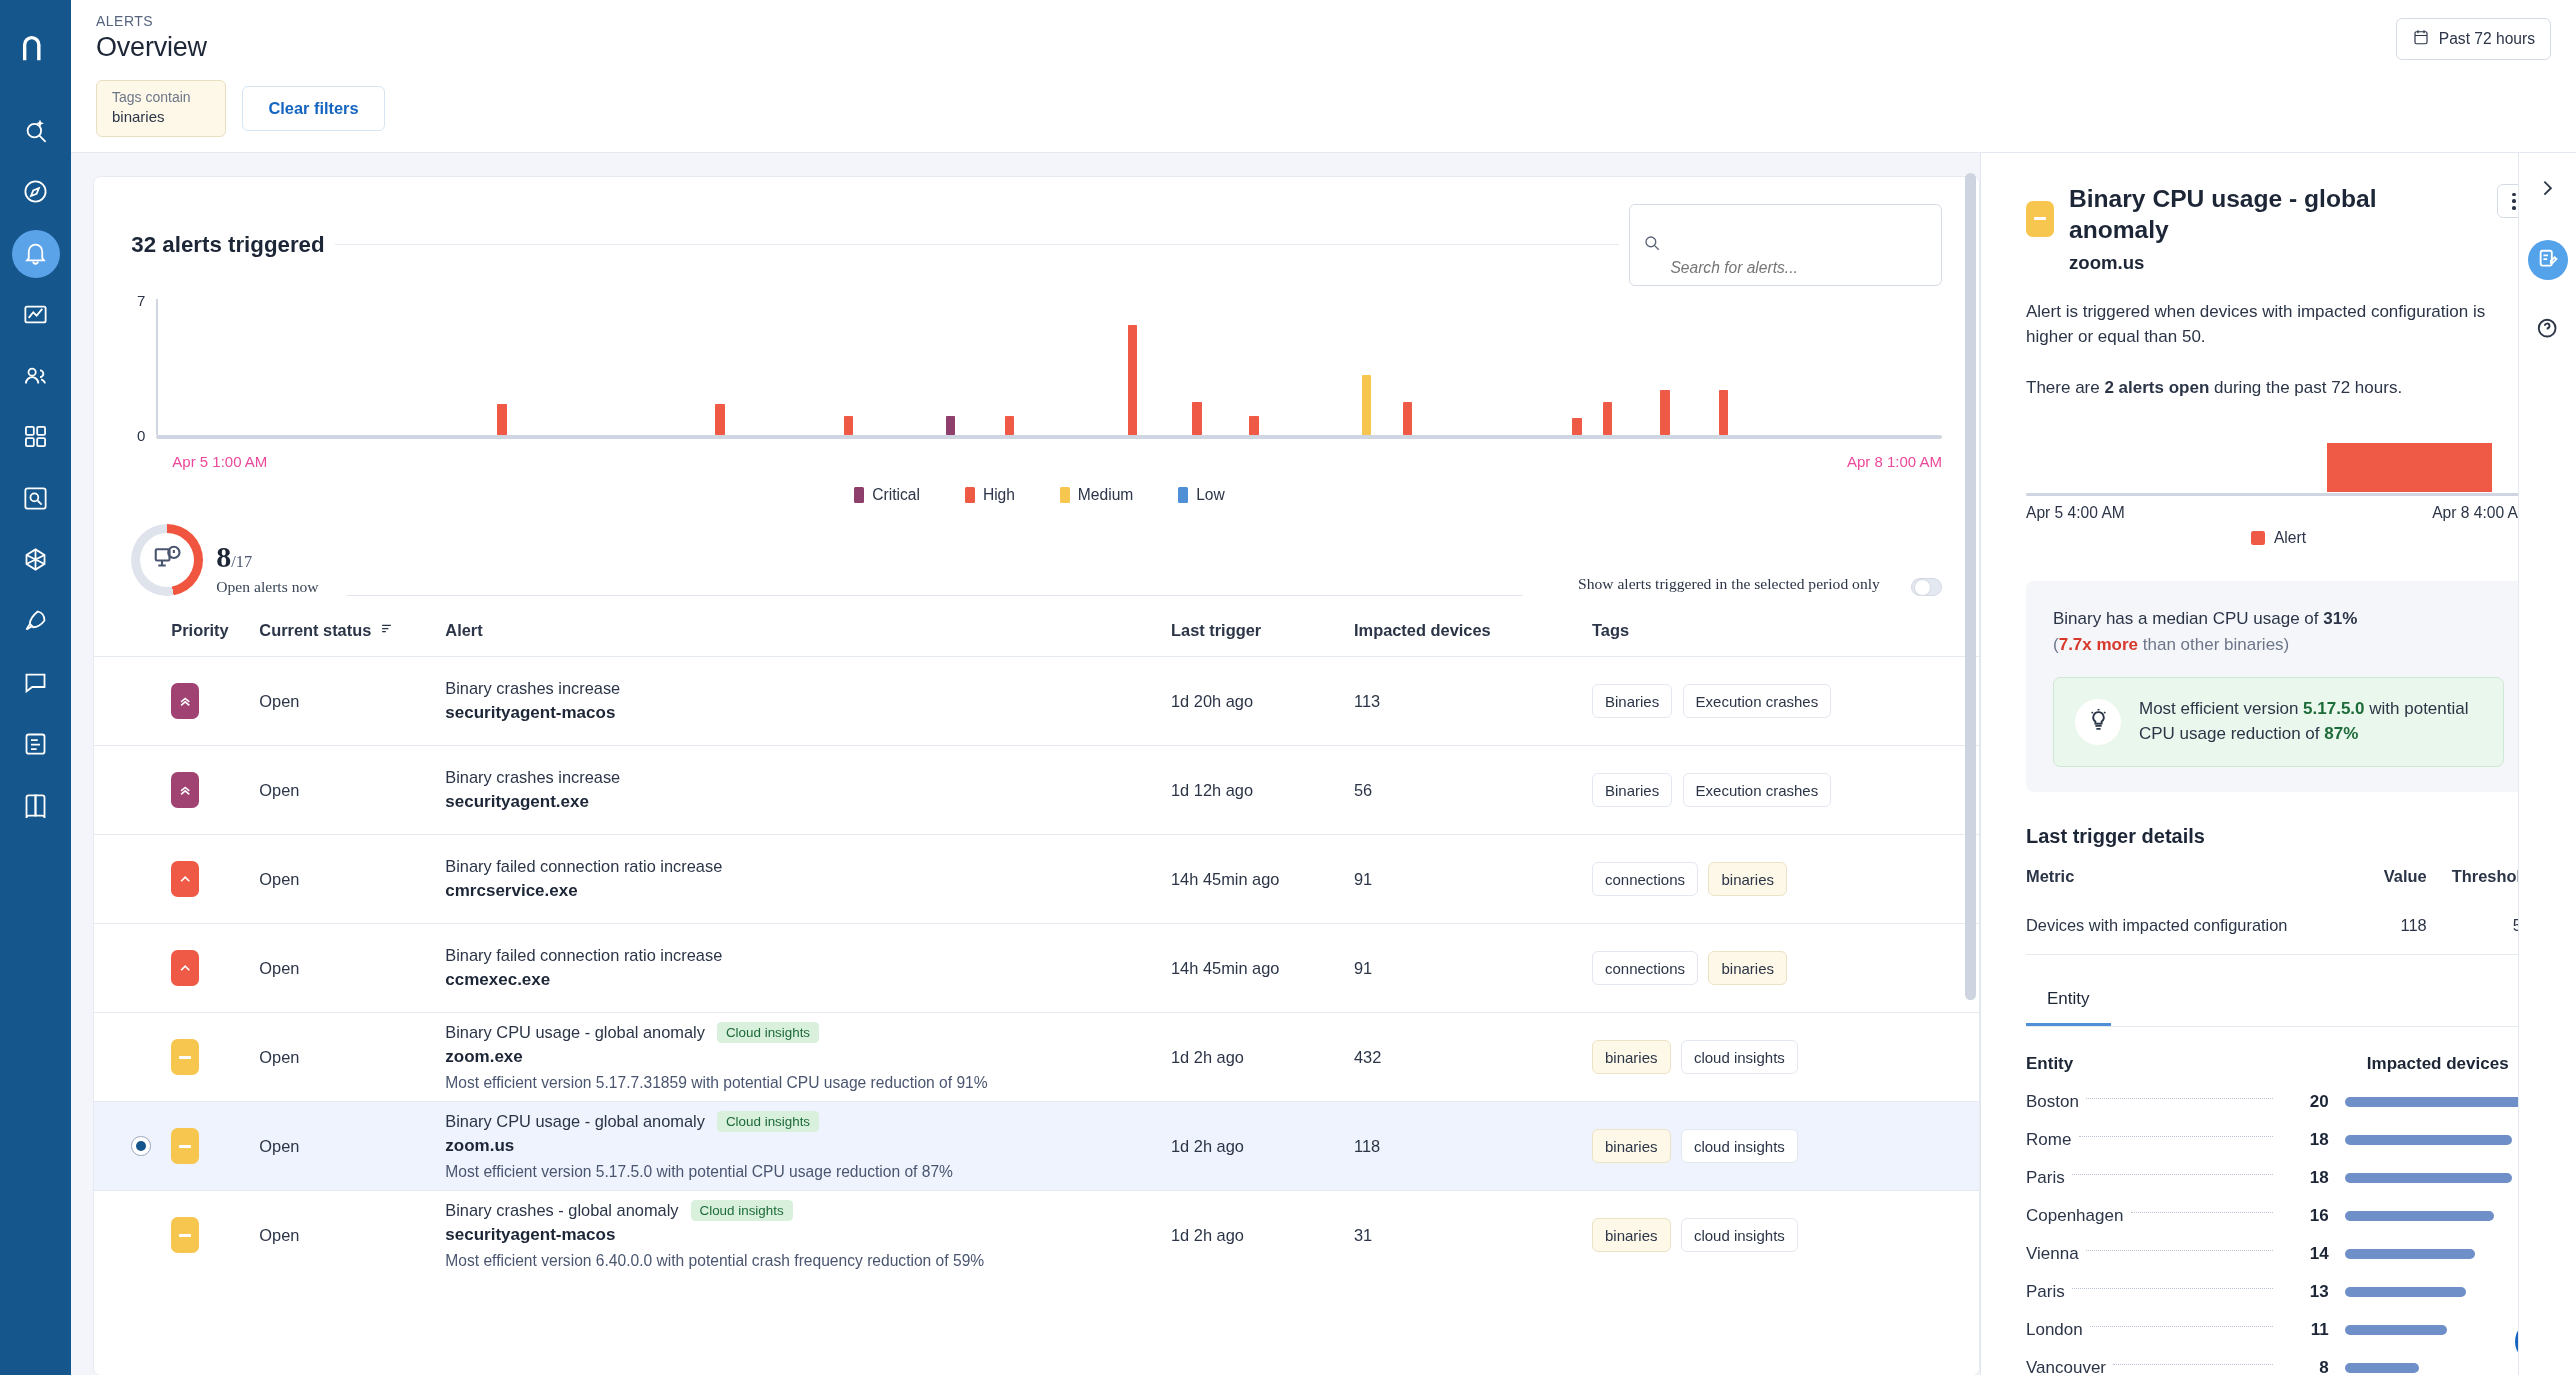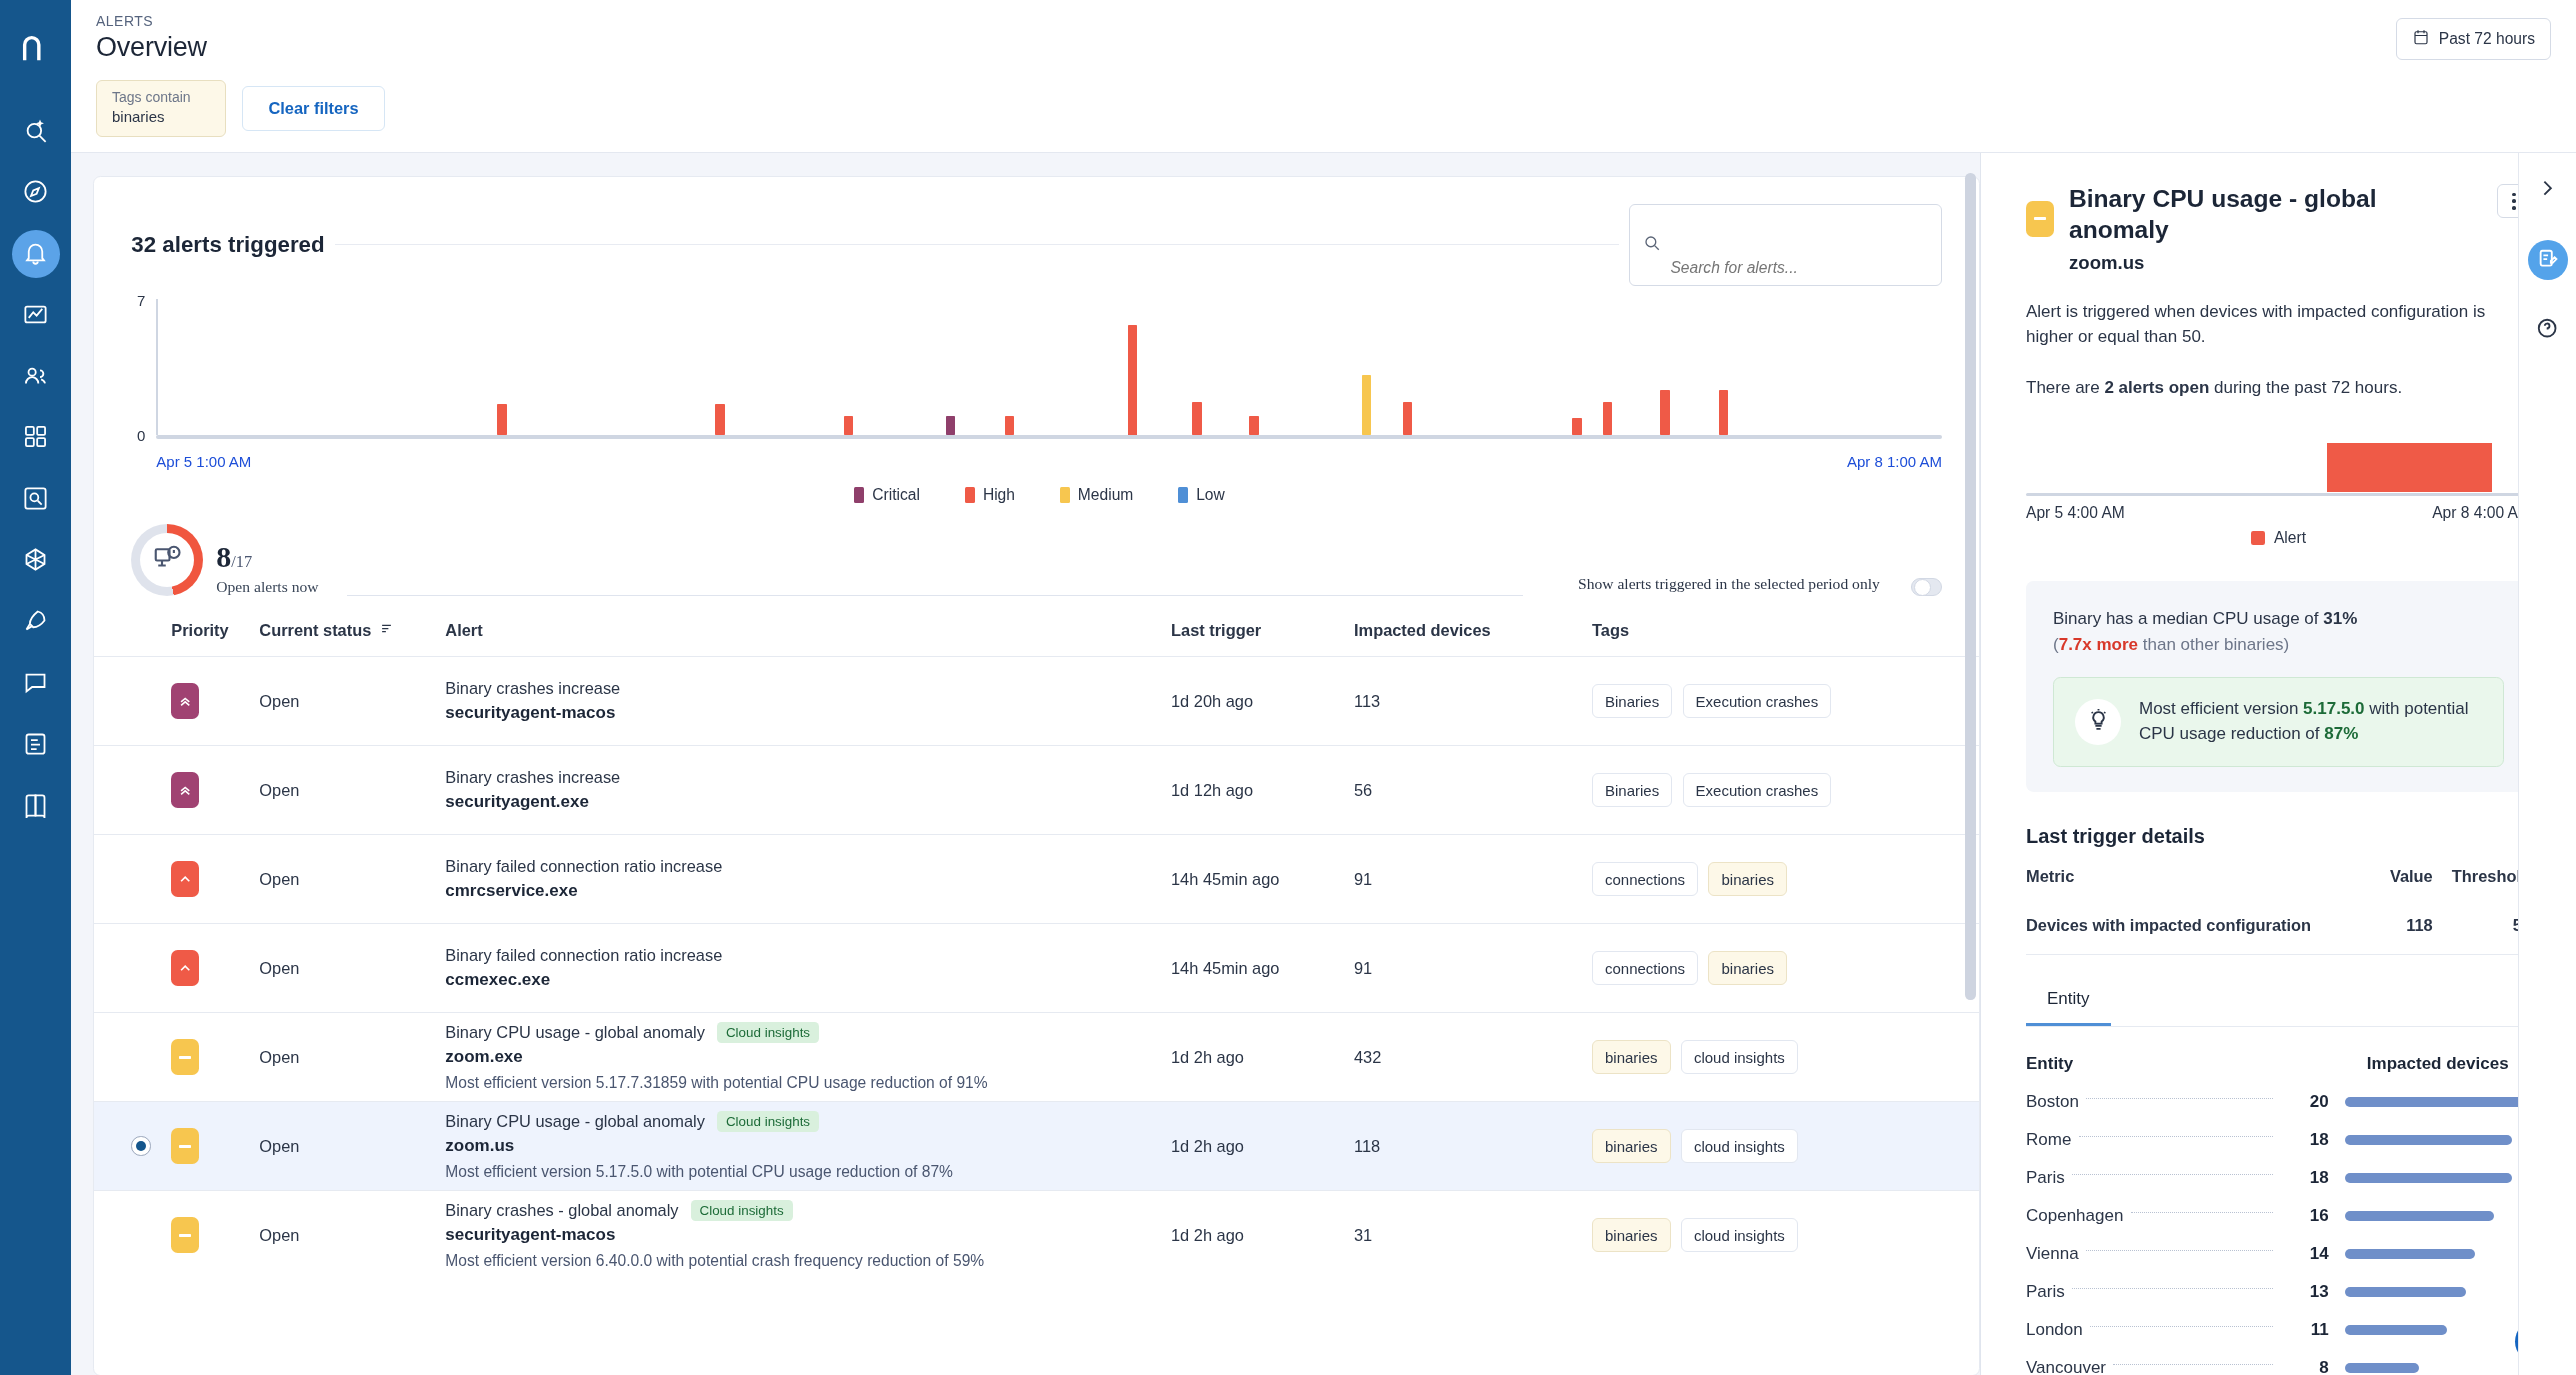--- a/index.html
+++ b/index.html
@@ -82,21 +82,21 @@
 
   
   .chart-wrap { padding:13.4px 37px 0 37px; }
   .chart-area { position:relative; height:149px; margin-left:25px; }
   .y-top, .y-bot { position:absolute; left:-19.4px; font-size:15px; color:#2b3547; }
   .y-top { top:-7.4px; } .y-bot { bottom:4.5px; }
   .y-axis { position:absolute; left:0; top:0; bottom:13.4px; width:1.5px; background:#cfd6e2; }
   .x-axis { position:absolute; left:0; right:0; bottom:9px; height:4.5px; background:#cfd6e2; border-radius:2.2px;}
   .bars { position:absolute; left:0; right:0; bottom:13.4px; top:0; }
   .bar { position:absolute; bottom:0; width:9.7px; border-radius:0.7px; }
-  .xlabels { display:flex; justify-content:space-between; margin-left:25px; margin-top:4.5px; font-size:15px; color:#1d4ed8;}
+  .xlabels { display:flex; justify-content:space-between; margin-left:41px; margin-top:4.5px; font-size:15px; color:#ec4899;}
   .legend { display:flex; justify-content:center; gap:39px; margin-top:16.4px; }
   .legend-item { display:flex; align-items:center; gap:8.2px; font-size:15.6px; color:#2b3547;margin-left:6px; }
   .legend-sw { width:9.7px; height:16.4px; border-radius:1.5px; }
 
   
   .summary { display:flex; align-items:flex-end; padding:19.4px 37px 0 37px; gap:13px;font-family:Liberation Serif, serif;}
   .donut { position:relative; width:72px; height:72px; flex:0 0 72px; }
   .donut-ring {
     width:72px; height:72px; border-radius:50%;
     background:conic-gradient(#f0563f 0 47%, #dfe3ec 47% 100%);
@@ -198,21 +198,21 @@
   }
   .tip-ic { width:46px;height:46px;border-radius:50%;background:#fff;flex:0 0 46px;
     display:flex;align-items:center;justify-content:center;}
   .tip-ic svg{width:25px;height:25px;stroke:#2b3547;fill:none;stroke-width:1.8;}
   .tip-txt { font-size:17px; color:#2b3547; line-height:1.45;}
   .tip-txt b { color:#1d6b38; font-weight:700;}
 
   .rp-sec { font-size:20px; font-weight:700; color:#1c2637; margin-top:33px;}
   .mtbl { width:100%; margin-top:19.4px; border-collapse:collapse;}
   .mtbl th { font-size:16.4px; font-weight:700; color:#2b3547; text-align:left; padding-bottom:19.4px;}
-  .mtbl td { font-size:16.4px; color:#2b3547; padding:10.4px 0 19.4px 0; border-bottom:0.7px solid #e6eaf1; vertical-align:top;font-weight:bold;}
+  .mtbl td { font-size:16.4px; color:#2b3547; padding:10.4px 0 19.4px 0; border-bottom:0.7px solid #e6eaf1; vertical-align:top;}
   .mtbl .num { text-align:right; }
   .val-red { color:#d8382a; }
 
   .tabs { display:flex; border-bottom:0.7px solid #e6eaf1; margin-top:22.3px;}
   .tab { font-size:17px; color:#1c2637; padding:12px 21px 13.4px 21px; border-bottom:3px solid #4f8fd6; cursor:pointer;}
 
   .ent-head { display:flex; justify-content:space-between; font-size:17px; font-weight:700;
     color:#1c2637; margin-top:27px;}
   .ent-head .rr { display:flex; align-items:center; gap:7.4px;}
   .ent-head svg { width:15px;height:15px;stroke:#2b3547;stroke-width:2;fill:none;}

